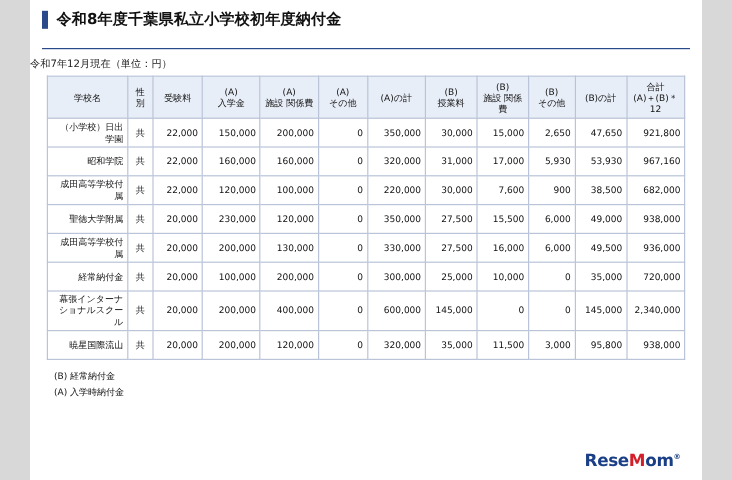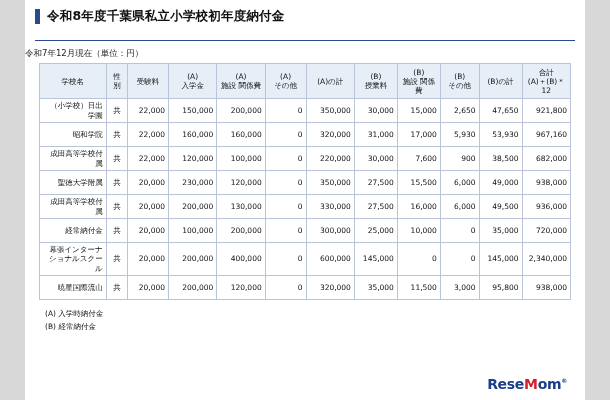--- a/index.html
+++ b/index.html
@@ -264,21 +264,21 @@
             <td class="num">11,500</td>
             <td class="num">3,000</td>
             <td class="num">95,800</td>
             <td class="num">938,000</td>
           </tr>
         </tbody>
     </table>
   </div>
 
   <div class="notes">
+    <div>(B) 経常納付金</div>
     <div>(A) 入学時納付金</div>
-    <div>(B) 経常納付金</div>
   </div>
 
   <div class="logo">
     <span>Rese</span><span class="m">M</span><span>om</span><span class="tm">®</span>
   </div>
 
 </div>
 
 </body></html>

